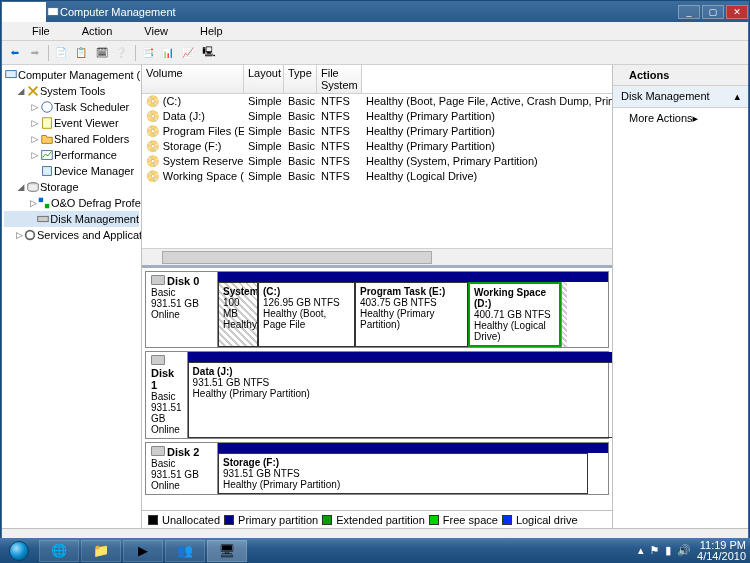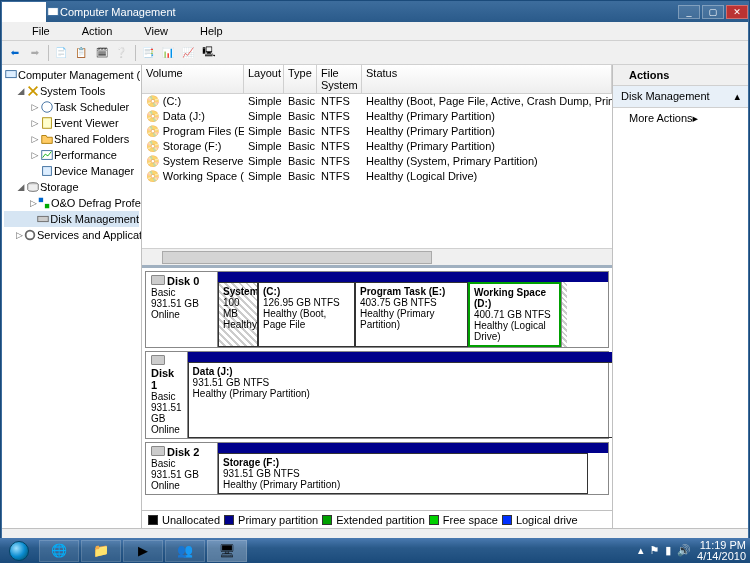--- a/index.html
+++ b/index.html
@@ -180,21 +180,20 @@
         </div>
     </div>
 
     <div class="center">
       <div class="vol-table">
         <div class="vol-header">
           <div class="c-vol">Volume</div>
           <div class="c-lay">Layout</div>
           <div class="c-typ">Type</div>
           <div class="c-fs">File System</div>
-          <div class="c-st">Status</div>
         </div>
         <div class="vol-rows" id="vol-rows">
             <div class="vol-row">
               <div class="c-vol">📀 (C:)</div>
               <div class="c-lay">Simple</div>
               <div class="c-typ">Basic</div>
               <div class="c-fs">NTFS</div>
               <div class="c-st">Healthy (Boot, Page File, Active, Crash Dump, Primary Partition)</div>
             </div>
             <div class="vol-row">

